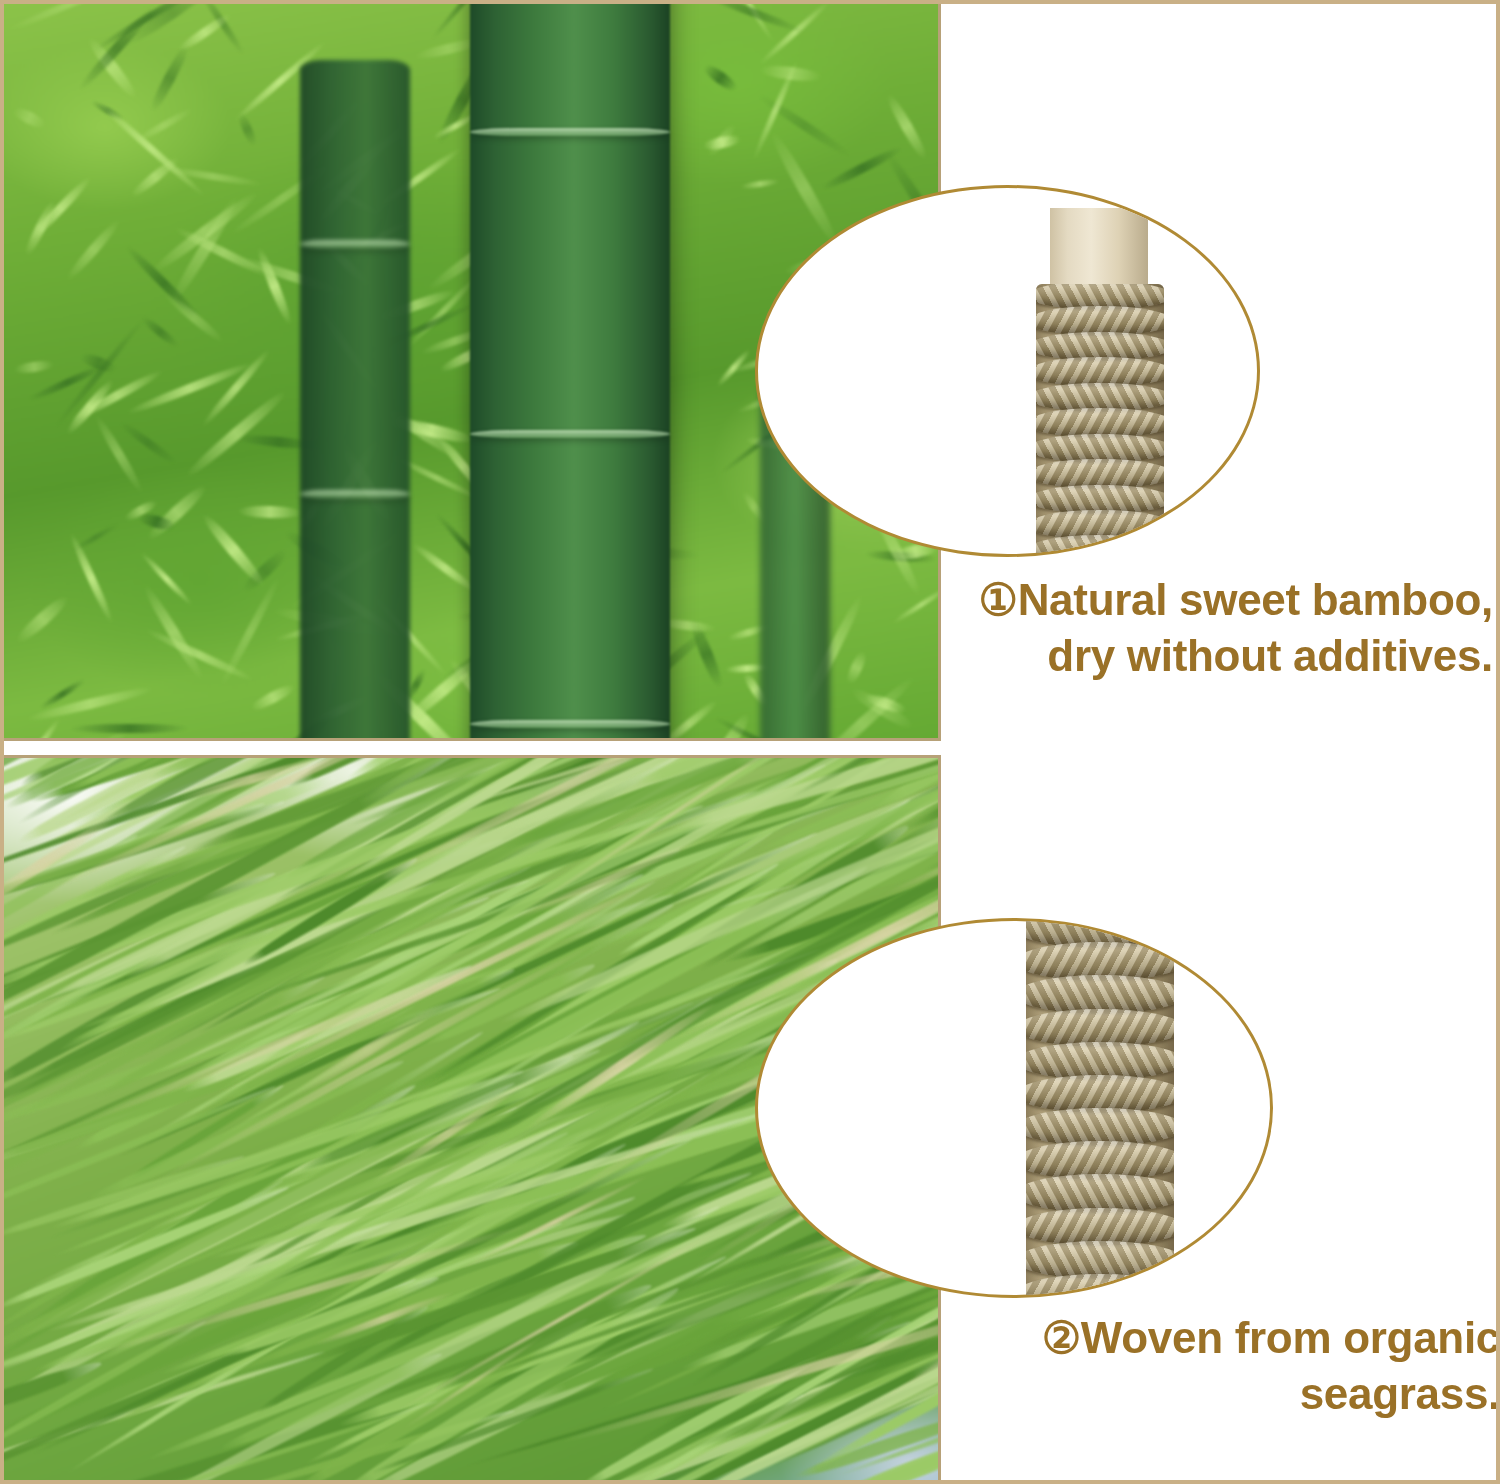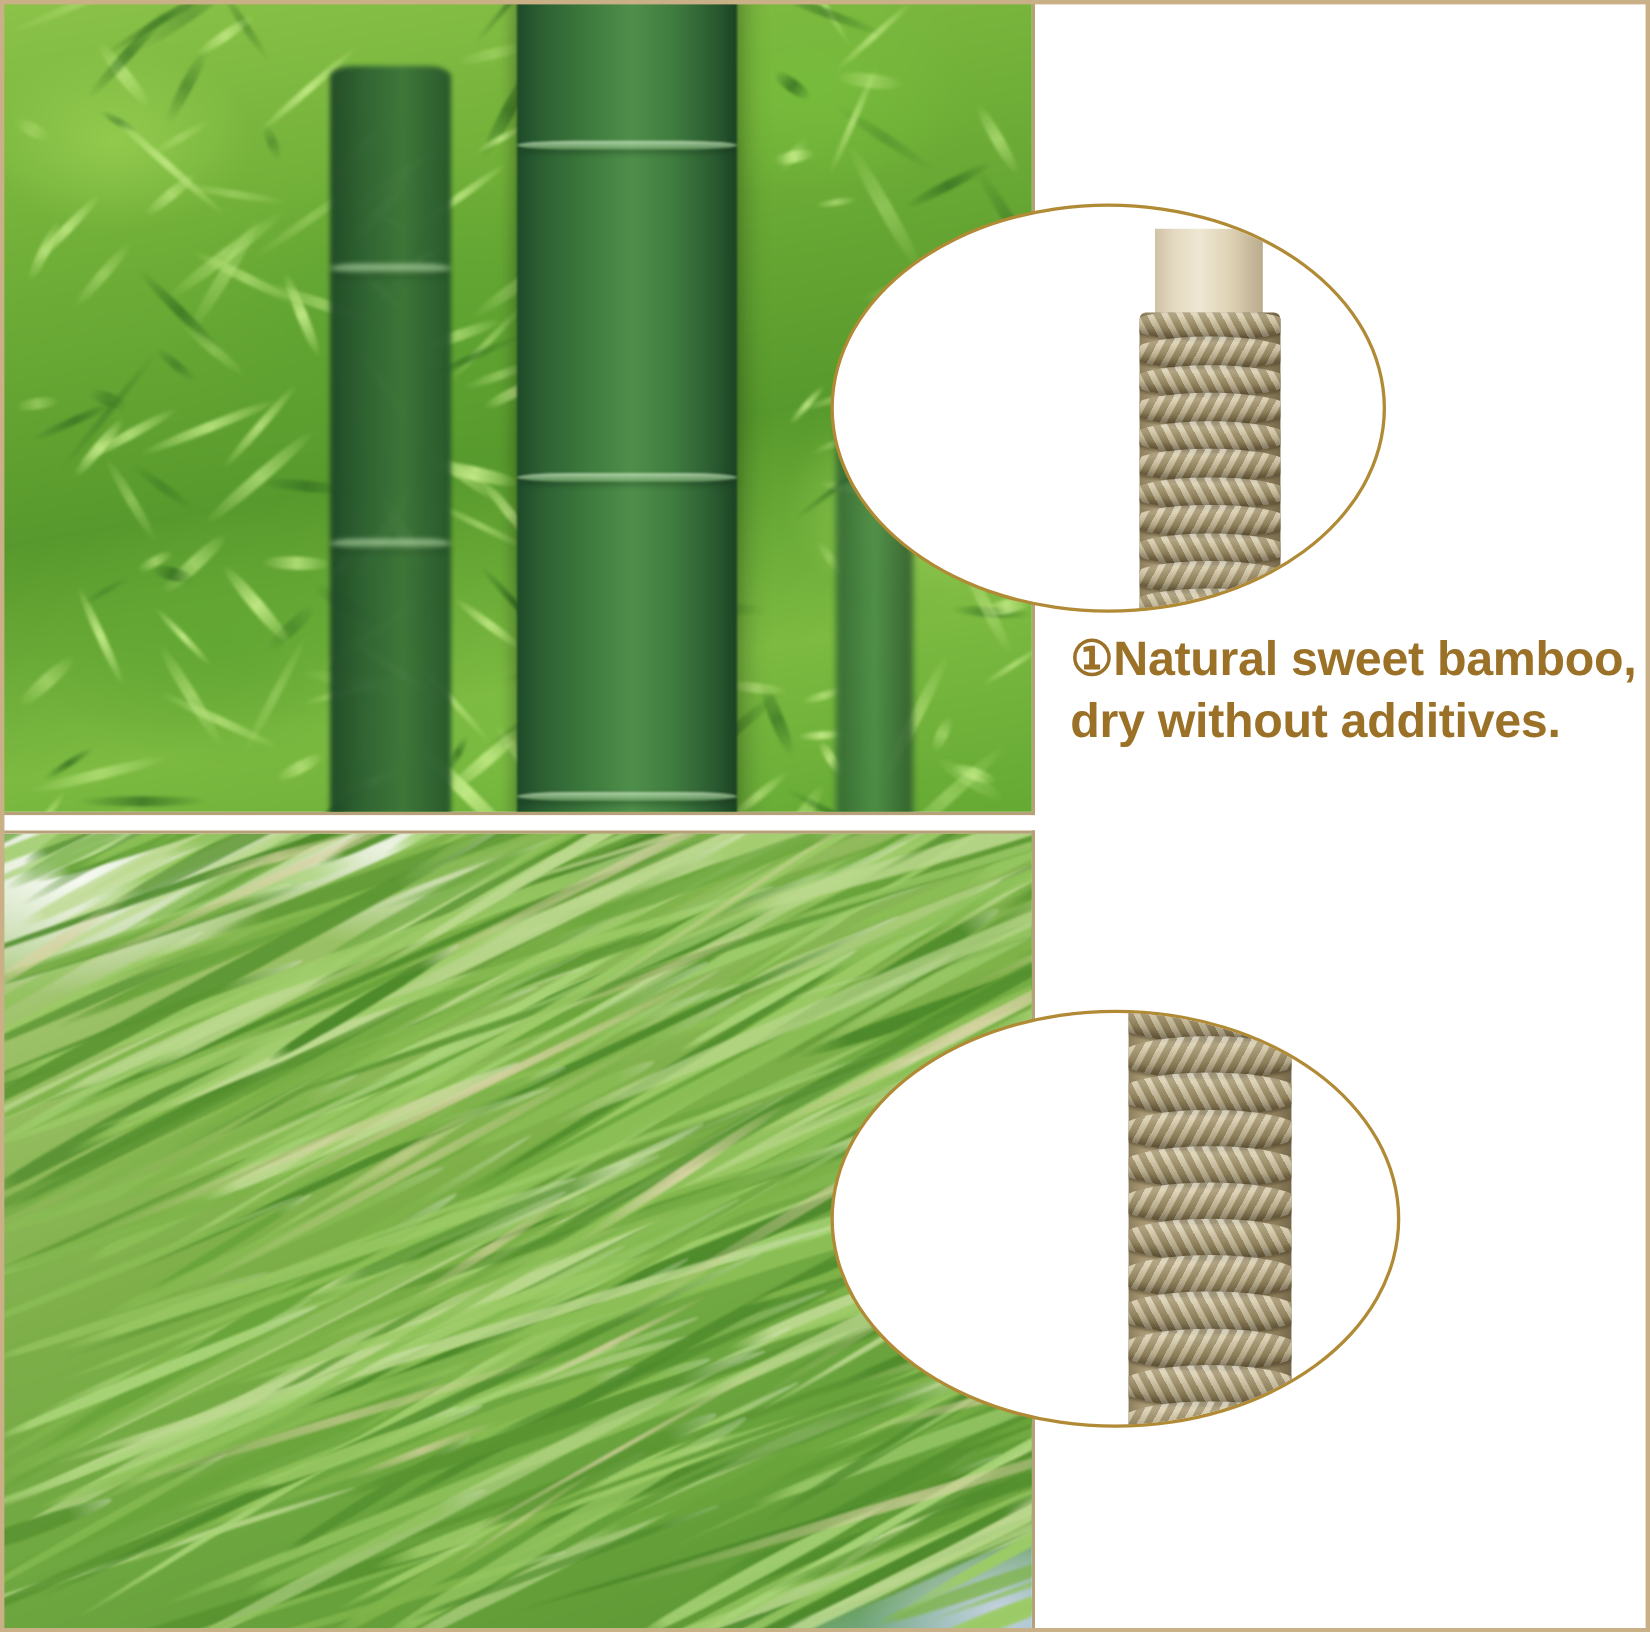--- a/index.html
+++ b/index.html
@@ -171,20 +171,21 @@
   }
 
   
   .caption{
     position:absolute;
     color:#9a7127;
     font-weight:bold;
     font-size:44px;
     line-height:1.28;
     letter-spacing:-.3px;
+    text-align:right;
   }
   #caption-1{left:32px;top:572px;width:520px;}
   #caption-2{left:24px;top:1310px;width:535px;}
   .caption .num{font-weight:bold;}
 </style>
 </head>
 <body>
 
 <div class="photo" id="panel-bamboo">
   <div class="photo-inner">
@@ -837,16 +838,19 @@
           <div class="coil" style="top: 327.687px; height: 38.4733px;"></div>
           <div class="coil alt" style="top: 360.853px; height: 38.4733px;"></div>
         </div>
     </div>
   </div>
 
   <div class="caption" id="caption-1">
     <span class="num">①</span><span>Natural sweet bamboo, dry without additives.</span>
   </div>
 
+  <div class="caption" id="caption-2">
+    <span class="num">②</span><span>Woven from organic seagrass.</span>
+  </div>
 
 </div>
 
 <div class="frame"></div>
 
 </body></html>

